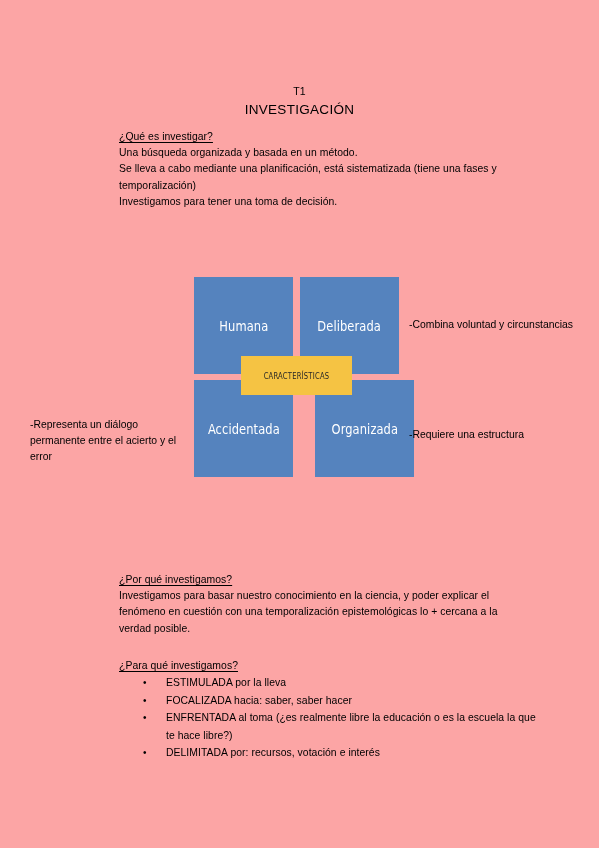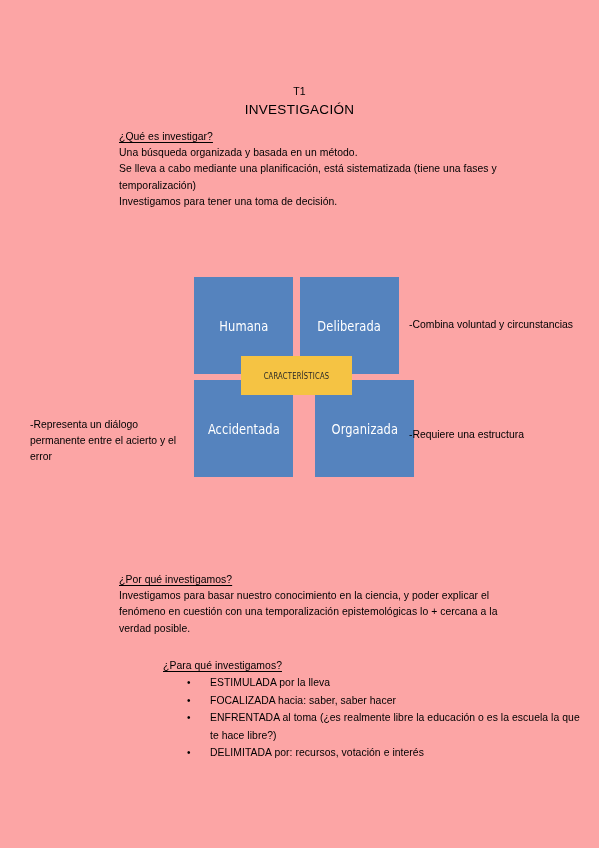--- a/index.html
+++ b/index.html
@@ -56,21 +56,21 @@
     padding: 0;
   }
 
   
   #sec-que { left: 119px; top: 129px; width: 420px; }
 
   
   #sec-porque { left: 119px; top: 572px; width: 402px; }
 
   
-  #sec-paraque { left: 119px; top: 658px; width: 420px; margin-left: 44px; }
+  #sec-paraque { left: 119px; top: 658px; width: 420px; }
 
   .bullet-list {
     list-style: none;
     margin: 0;
     padding: 0;
   }
   .bullet-list li {
     position: relative;
     padding-left: 47px;
     margin: 0;

